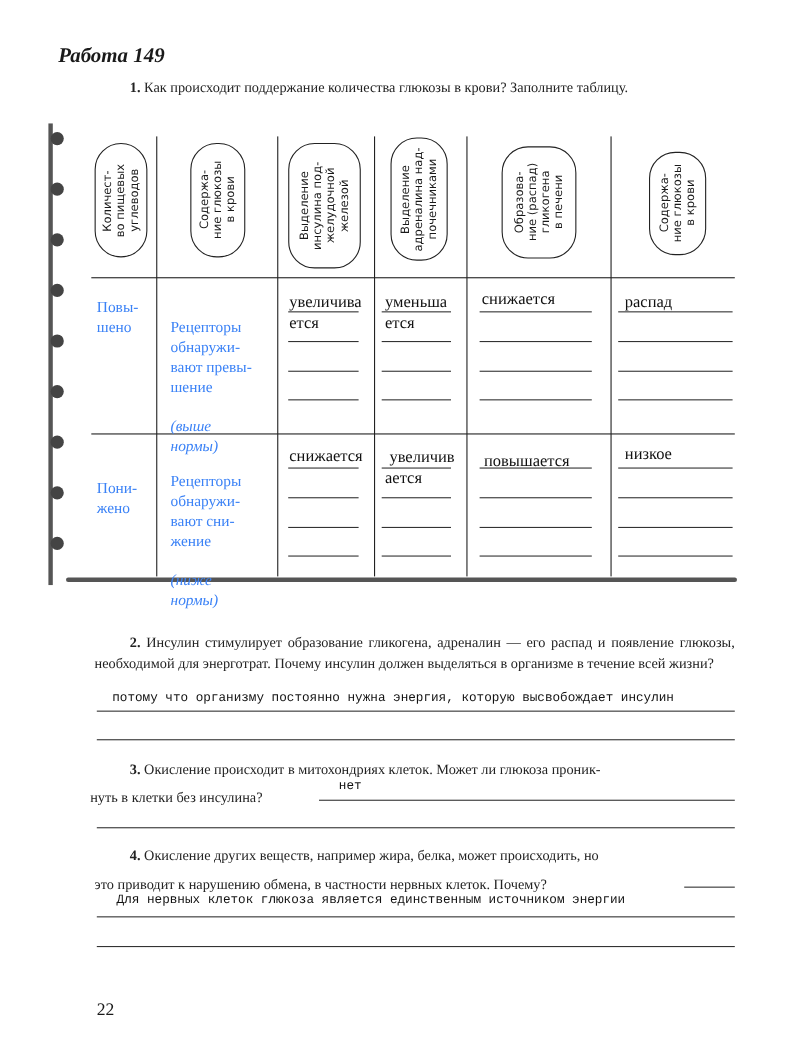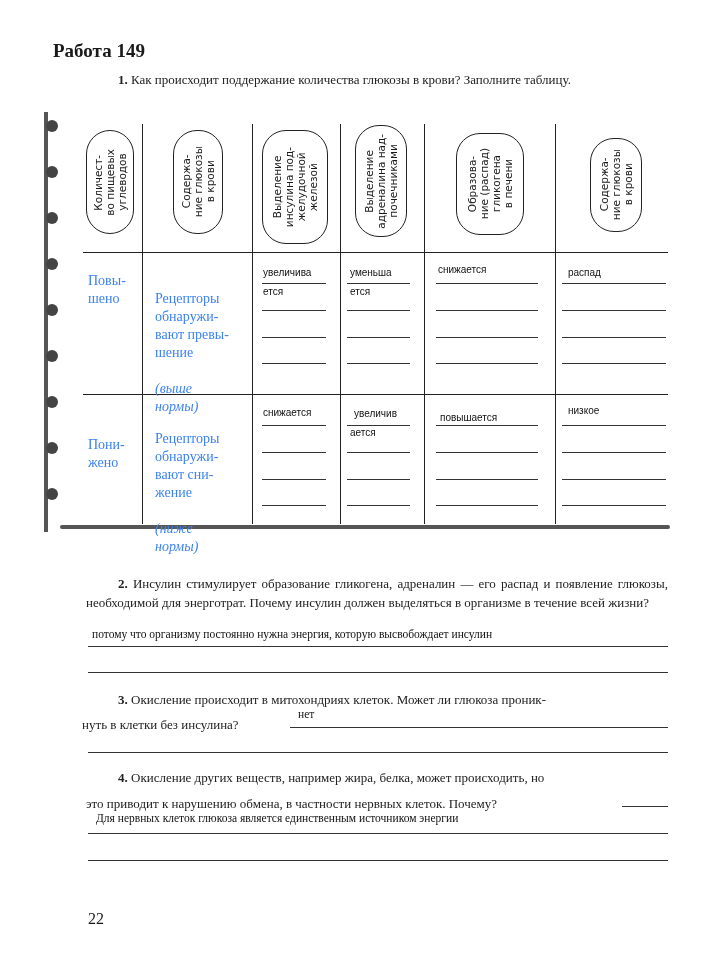--- a/index.html
+++ b/index.html
@@ -1,35 +1,35 @@
 <!DOCTYPE html>
 <html><head>
 <meta charset="utf-8">
 <style>
   html, body { margin:0; padding:0; background:#fff; }
   body { width:721px; height:957px; position:relative; overflow:hidden;
          font-family:"DejaVu Serif", serif; color:#1a1a1a; }
   .abs { position:absolute; }
-  .title { left:53px; top:40px; font-family:"Liberation Serif", serif; font-weight:bold; font-size:19px; }
+  .title { left:53px; top:40px; font-family:"Liberation Serif", serif; font-weight:bold; font-size:19px;font-style:italic; }
   .serif { font-family:"Liberation Serif", serif; font-size:13px; line-height:19px; color:#222; }
   .q { left:86px; width:582px; text-align:justify; }
   .q b { font-weight:bold; }
   .indent { text-indent:32px; }
-  .answer { font-family:Liberation Serif, serif; font-size:11.5px; color:#111; }
+  .answer { font-family:Liberation Mono, monospace; font-size:11.5px; color:#111;margin-left:10px; }
   .line { position:absolute; height:1px; background:#333; }
   .spiral { position:absolute; left:38px; top:112px; width:26px; height:420px; }
   .bottom-edge { position:absolute; left:60px; top:525px; width:610px; height:4px; background:#555; border-radius:2px; }
   .vline { position:absolute; width:1px; background:#222; }
   .hline { position:absolute; height:1px; background:#222; }
   .pill { position:absolute; border:1.3px solid #222; border-radius:24px; display:flex; align-items:center; justify-content:center; }
   .pill span { writing-mode:vertical-rl; transform:rotate(180deg); font-family:"DejaVu Sans", sans-serif; font-size:10.5px; line-height:12px; text-align:center; white-space:pre-line; }
   .rowlabel { font-family:"Liberation Serif", serif; font-size:14px; line-height:18px; color:#3b82f6; white-space:pre-line; }
   .rowlabel i { font-style:italic; }
   .cellline { position:absolute; height:1px; background:#333; }
-  .cell-ans { position:absolute; font-family:Liberation Sans, sans-serif; font-size:10px; color:#111; }
+  .cell-ans { position:absolute; font-family:Liberation Serif, serif; font-size:15px; color:#111; }
   .pagenum { left:88px; top:910px; font-family:"Liberation Serif", serif; font-size:16px; }
 </style>
 </head>
 <body>
 
 <div class="abs title">Работа 149</div>
 
 <div class="abs serif q indent" style="top:70px;">
   <b>1.</b>
   <span>Как происходит поддержание количества глюкозы в крови? Заполните таблицу.</span>

